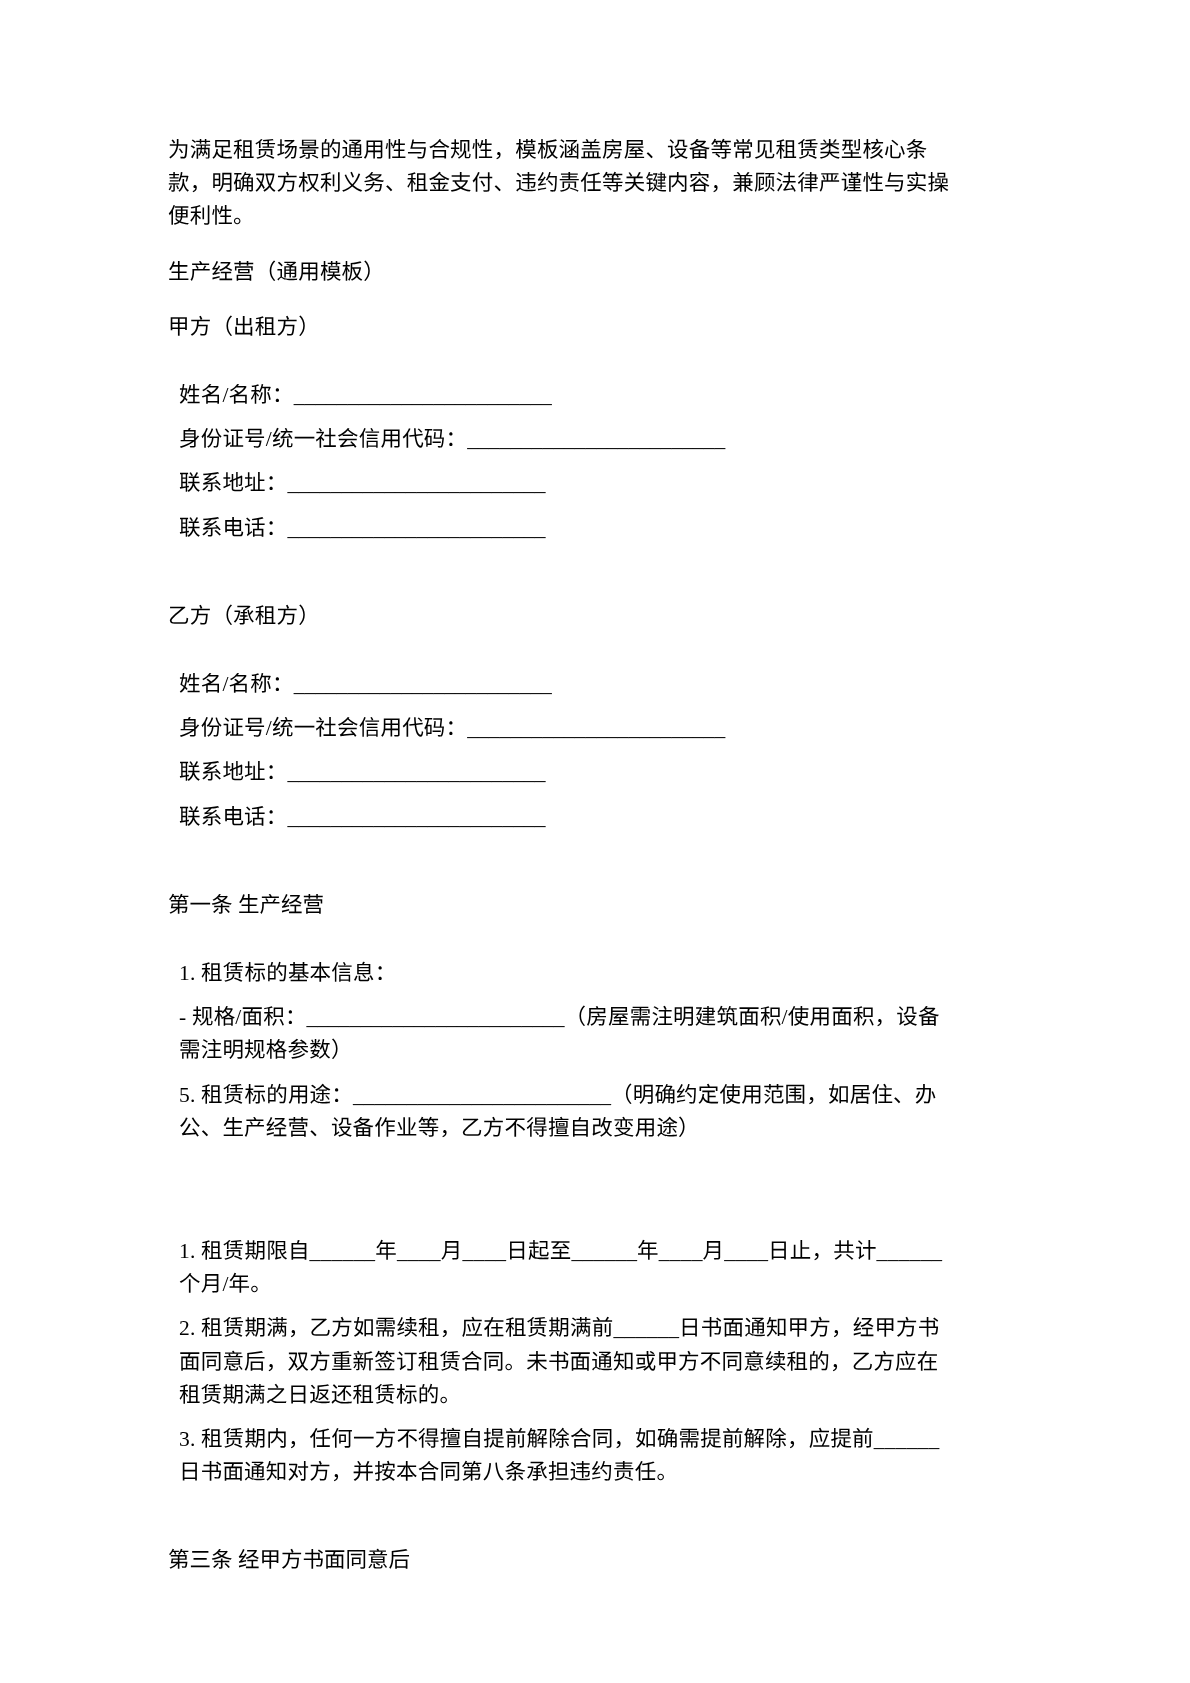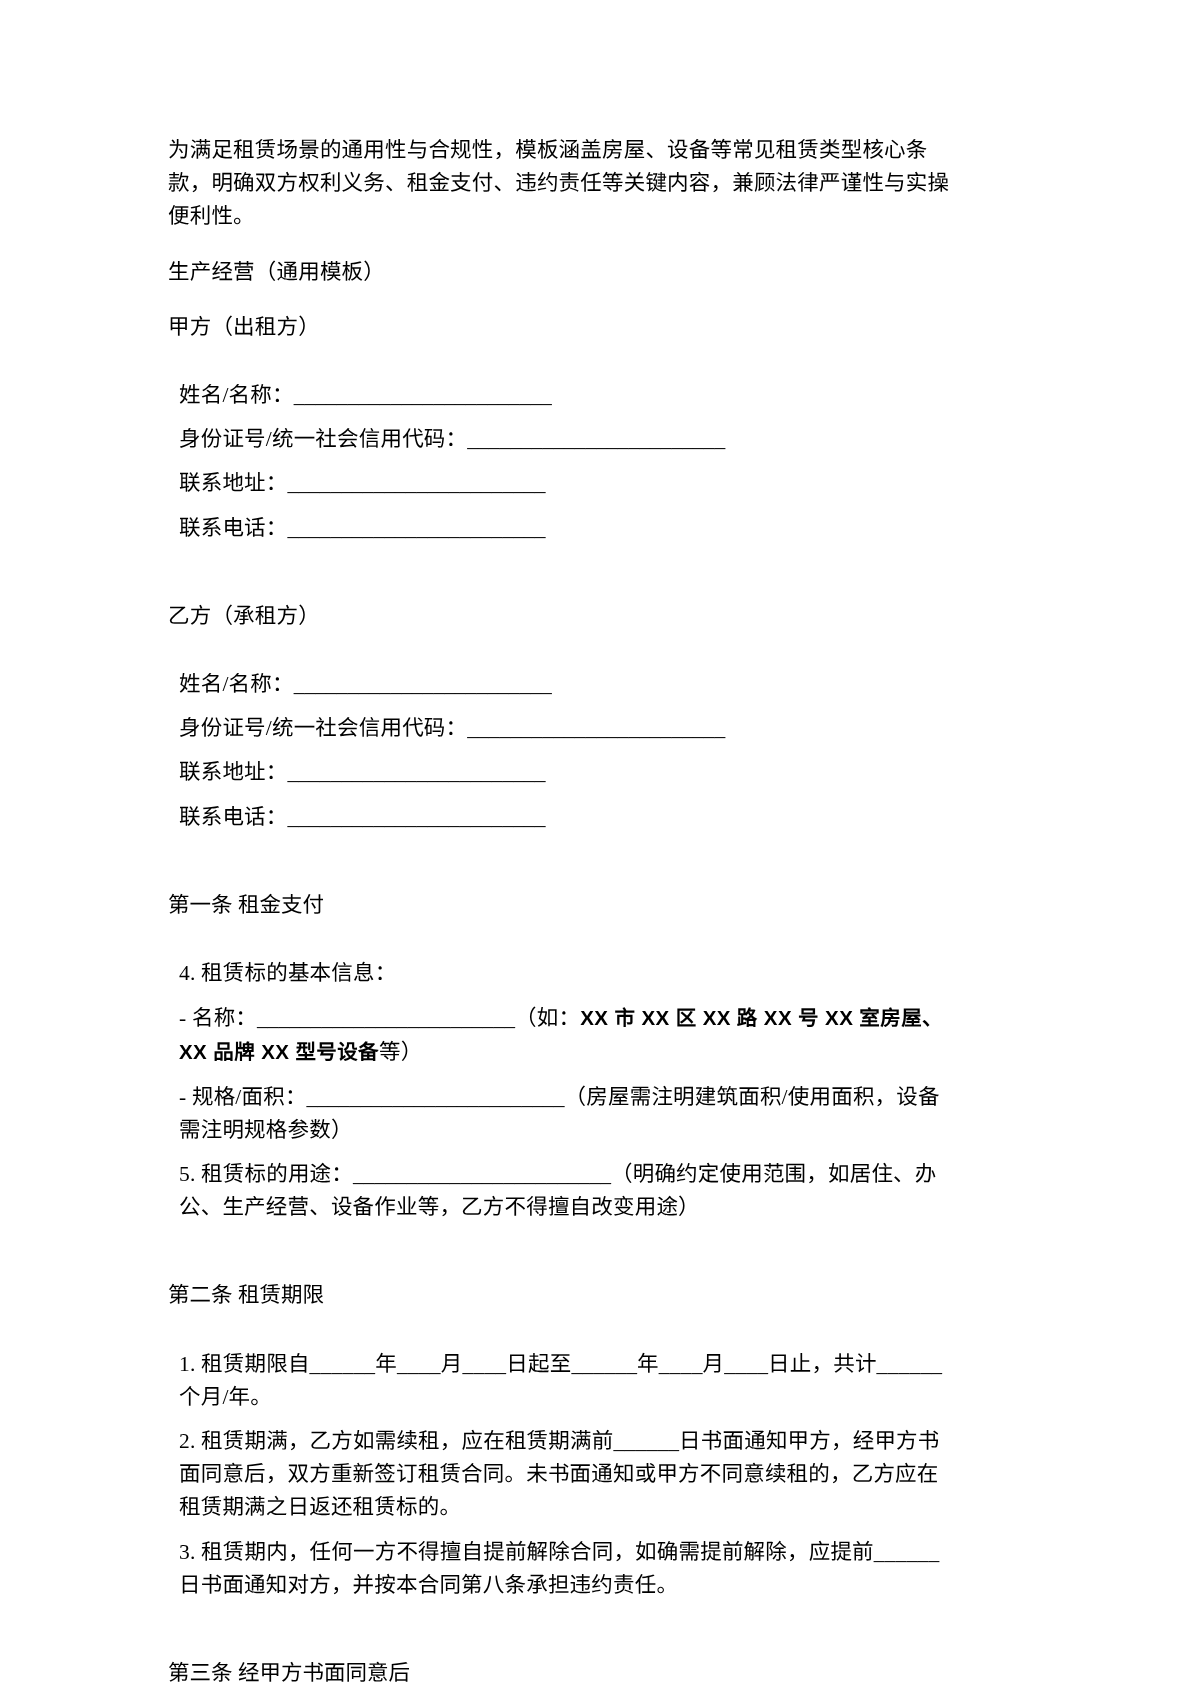--- a/index.html
+++ b/index.html
@@ -91,33 +91,31 @@
     <div class="lines">
       <p class="para"><span>姓名/名称：</span><span class="u">________________________</span></p>
       <p class="para"><span>身份证号/统一社会信用代码：</span><span class="u">________________________</span></p>
       <p class="para"><span>联系地址：</span><span class="u">________________________</span></p>
       <p class="para"><span>联系电话：</span><span class="u">________________________</span></p>
     </div>
 
     <div class="gap-lg"></div>
     <div class="gap-md"></div>
 
-    <p class="heading">第一条 租金支付</p>
+    <p class="heading">第一条 生产经营</p>
     <div class="gap-lg"></div>
     <div class="lines">
-      <p class="para">4. 租赁标的基本信息：</p>
-      <p class="para"><span>- 名称：</span><span class="u">________________________</span><span>（如：</span><span class="bold">XX 市 XX 区 XX 路 XX 号 XX 室房屋、XX 品牌 XX 型号设备</span><span>等）</span></p>
+      <p class="para">1. 租赁标的基本信息：</p>
       <p class="para"><span>- 规格/面积：</span><span class="u">________________________</span><span>（房屋需注明建筑面积/使用面积，设备需注明规格参数）</span></p>
       <p class="para"><span>5. 租赁标的用途：</span><span class="u">________________________</span><span>（明确约定使用范围，如居住、办公、生产经营、设备作业等，乙方不得擅自改变用途）</span></p>
     </div>
 
     <div class="gap-lg"></div>
     <div class="gap-md"></div>
 
-    <p class="heading">第二条 租赁期限</p>
     <div class="gap-lg"></div>
     <div class="lines">
       <p class="para">1. 租赁期限自______年____月____日起至______年____月____日止，共计______个月/年。</p>
       <p class="para">2. 租赁期满，乙方如需续租，应在租赁期满前______日书面通知甲方，经甲方书面同意后，双方重新签订租赁合同。未书面通知或甲方不同意续租的，乙方应在租赁期满之日返还租赁标的。</p>
       <p class="para">3. 租赁期内，任何一方不得擅自提前解除合同，如确需提前解除，应提前______日书面通知对方，并按本合同第八条承担违约责任。</p>
     </div>
 
     <div class="gap-lg"></div>
     <div class="gap-md"></div>
 

